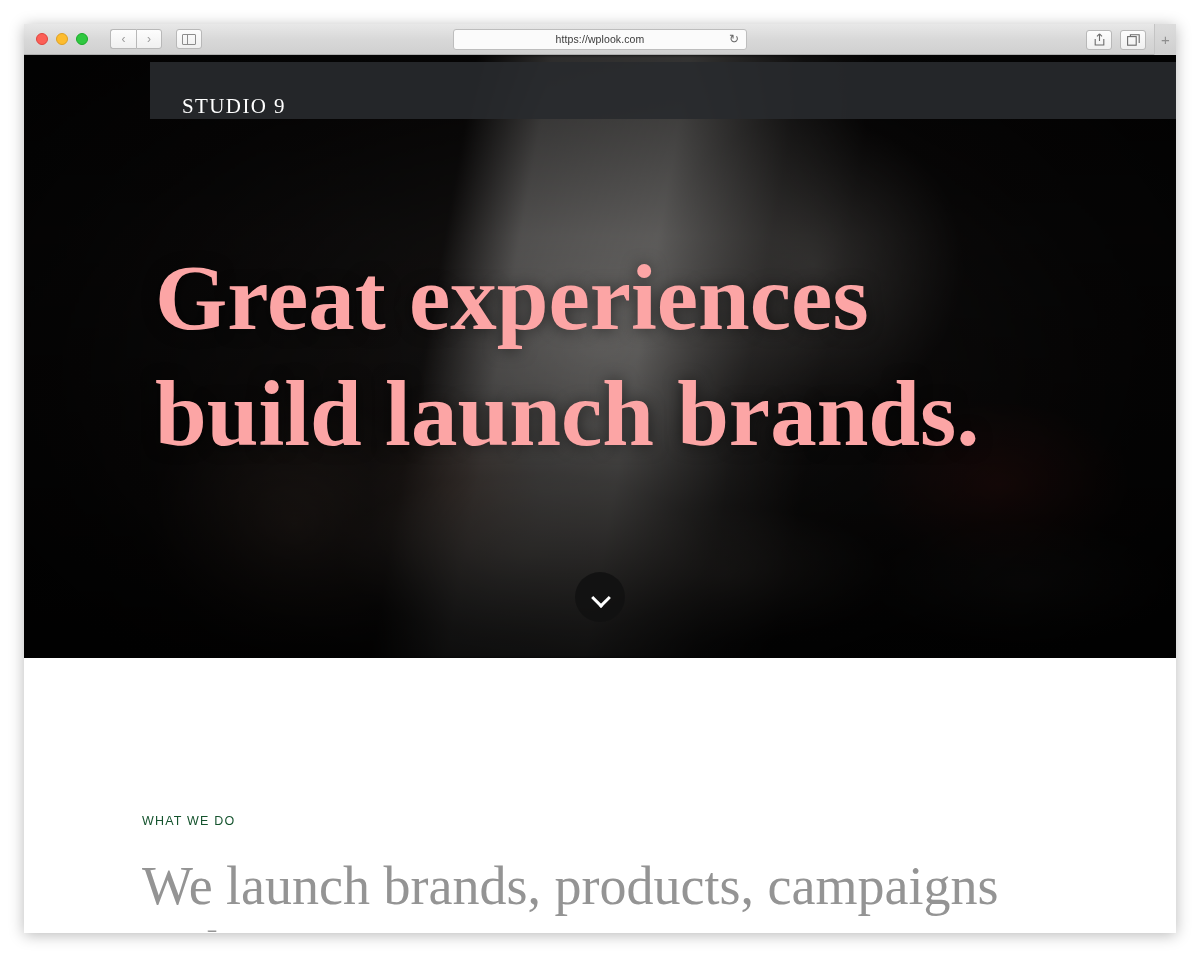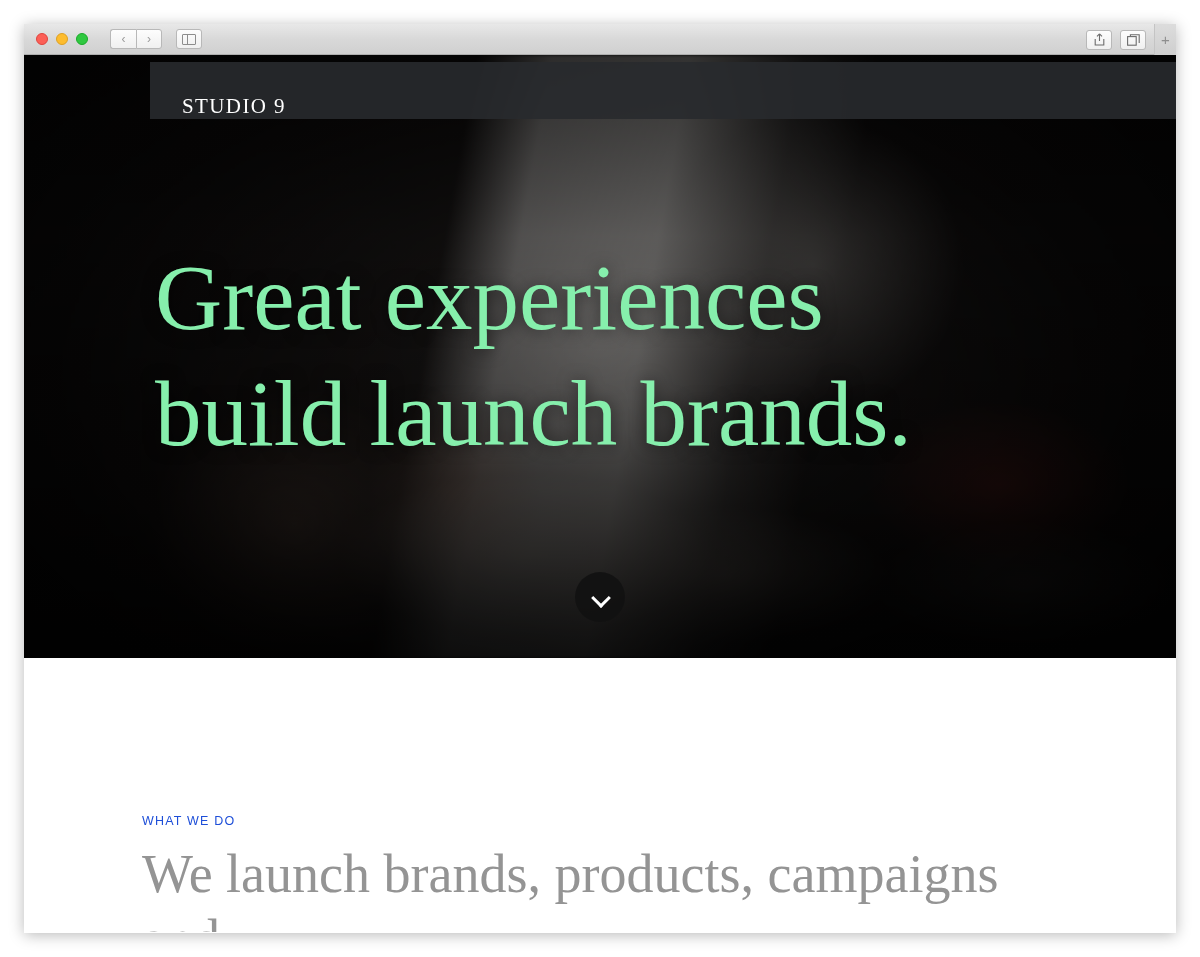--- a/index.html
+++ b/index.html
@@ -162,25 +162,25 @@
   }
   .cart-link { display: flex; align-items: center; gap: 7px; }
   .cart-count { color: #e8e8e8; font-size: 11px; }
 
   
   .hero-title {
     position: absolute;
     left: 131px; top: 185px;
     width: 880px;
     z-index: 4;
-    color: #86efac;
+    color: #fca5a5;
     font-family: "Liberation Serif", serif;
     font-size: 93px;
     line-height: 1.25;
-    font-weight: 400;
+    font-weight: 700;
     letter-spacing: 0px;
     text-shadow: 0 1px 16px rgba(0,0,0,0.55);
   }
   .hero-title .line { display: block; white-space: nowrap; }
 
   .scroll-down {
     position: absolute;
     left: 50%; transform: translateX(-50%);
     top: 517px;
     width: 50px; height: 50px;
@@ -203,25 +203,25 @@
     transform: rotate(45deg);
   }
 
   
   .section-whatwedo {
     position: relative;
     padding: 156px 0 0 118px;
     background: #fff;
   }
   .eyebrow {
-    color: #1d4ed8;
+    color: #14532d;
     font-size: 12.5px;
     letter-spacing: 1.2px;
     text-transform: uppercase;
-    margin-bottom: 14px;
+    margin-bottom: 26px;
   }
   .section-heading {
     color: #949494;
     font-family: "Liberation Serif", serif;
     font-size: 54px;
     font-weight: 400;
     line-height: 1.2;
     letter-spacing: 0px;
     max-width: 930px;
   }
@@ -239,20 +239,24 @@
     </div>
 
     <div class="nav-buttons">
       <div class="chrome-btn back">‹</div>
       <div class="chrome-btn fwd">›</div>
       <div class="chrome-btn sidebar">
         <span class="sidebar-glyph"></span>
       </div>
     </div>
 
+    <div class="url-wrap">
+      <span class="url-text">https://wplook.com</span>
+      <span class="reload-icon">↻</span>
+    </div>
 
     <div class="toolbar-right">
       <div class="tb-icon">
         <svg width="11" height="13" viewBox="0 0 11 13">
           <path d="M5.5 0.8 L8 3.4 M5.5 0.8 L3 3.4 M5.5 0.8 L5.5 8" stroke="#6b6b6b" stroke-width="1.1" fill="none"></path>
           <path d="M1.2 6 L1.2 12 L9.8 12 L9.8 6" stroke="#6b6b6b" stroke-width="1.1" fill="none"></path>
         </svg>
       </div>
       <div class="tb-icon">
         <svg width="13" height="12" viewBox="0 0 13 12">

